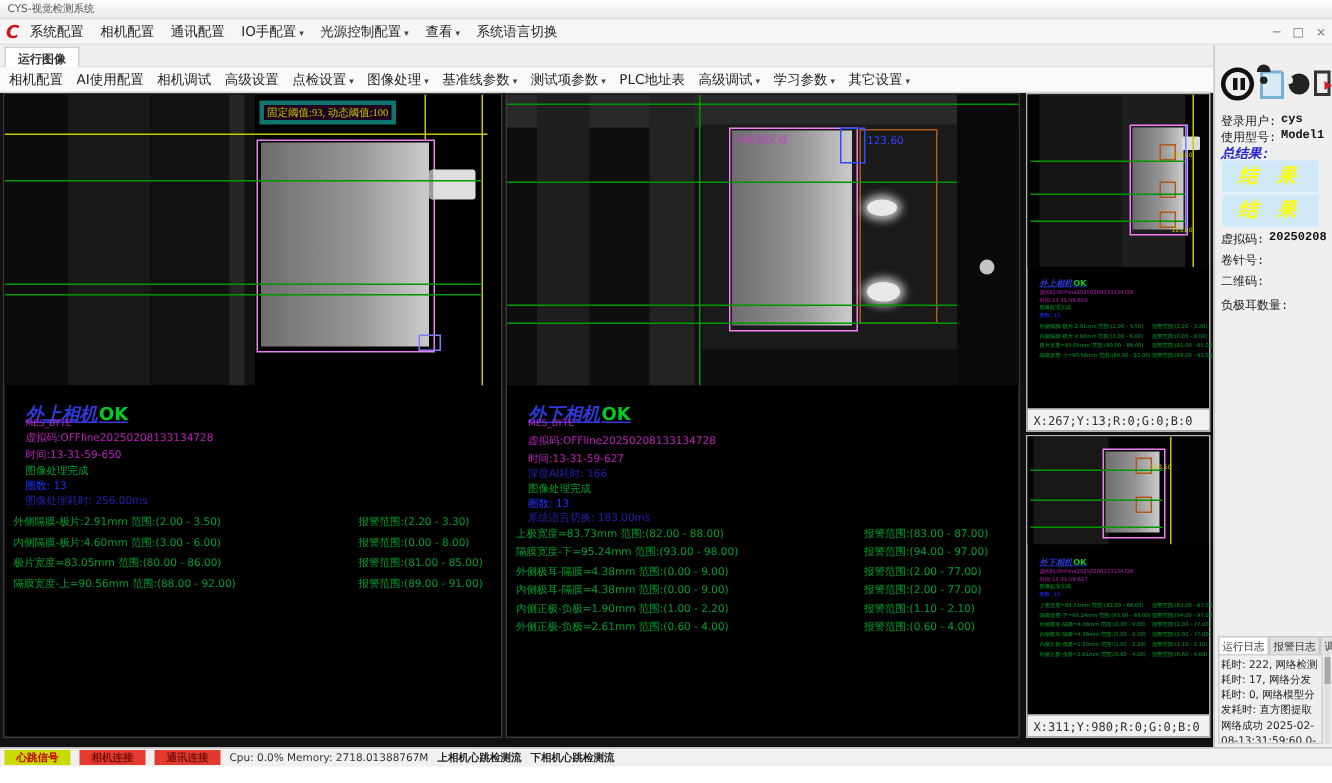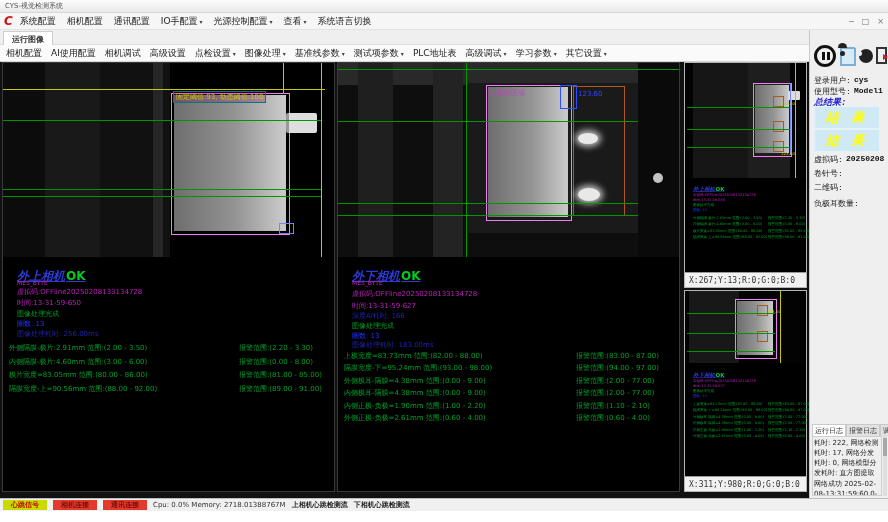--- a/index.html
+++ b/index.html
@@ -121,21 +121,21 @@
     <div class="hline yellow" style="left:0;top:26px;width:322px;"></div>
     <div class="vline yellow" style="left:318px;top:0;height:194px;"></div>
     <div class="vline yellow" style="left:280px;top:0;height:30px;"></div>
     <div class="cellblock" style="left:171px;top:32px;width:112px;height:136px;"></div>
     <div class="pinkbox" style="left:168px;top:30px;width:117px;height:140px;"></div>
     <div class="band" style="left:283px;top:50px;width:28px;height:20px;background:#dedede;border-radius:2px;border-left:3px solid #9a9a9a;"></div>
     <div class="hline green" style="left:0;top:57px;width:318px;"></div>
     <div class="hline green" style="left:0;top:126px;width:318px;"></div>
     <div class="hline green" style="left:0;top:133px;width:318px;"></div>
     <div class="bluebox" style="left:276px;top:160px;width:13px;height:9px;border-color:#8080ff;"></div>
-    <div class="olabel" style="left:170px;top:28px;color:#c8c800;background:rgba(120,0,120,.25);border:1px solid #0f766e;padding:0 2px;">固定阈值:93, 动态阈值:100</div>
+    <div class="olabel" style="left:170px;top:4px;color:#c8c800;background:rgba(120,0,120,.25);border:3px solid #0f766e;padding:0 2px;font-family:Liberation Serif, serif;">固定阈值:93, 动态阈值:100</div>
   </div>
   <div class="abs" style="left:14px;top:202px;">
     <span class="cam-title"><span>外上相机</span><span class="ok">OK</span></span>
   </div>
   <div class="abs mes" style="left:14px;top:216px;">MES_BYTE</div>
   <div class="iline c-mag" style="left:14px;top:224px;">虚拟码:OFFline20250208133134728</div>
   <div class="iline c-mag" style="left:14px;top:235px;">时间:13-31-59-650</div>
   <div class="iline c-grn" style="left:14px;top:246px;">图像处理完成</div>
   <div class="iline c-blu" style="left:14px;top:256px;">圈数: 13</div>
   <div class="iline c-dkb" style="left:14px;top:266px;">图像处理耗时: 256.00ms</div>
@@ -173,21 +173,21 @@
   </div>
   <div class="abs" style="left:14px;top:202px;">
     <span class="cam-title"><span>外下相机</span><span class="ok">OK</span></span>
   </div>
   <div class="abs mes" style="left:14px;top:216px;">MES_BYTE</div>
   <div class="iline c-mag" style="left:14px;top:226px;">虚拟码:OFFline20250208133134728</div>
   <div class="iline c-mag" style="left:14px;top:238px;">时间:13-31-59-627</div>
   <div class="iline c-dkb" style="left:14px;top:248px;">深度AI耗时: 166</div>
   <div class="iline c-grn" style="left:14px;top:258px;">图像处理完成</div>
   <div class="iline c-blu" style="left:14px;top:268px;">圈数: 13</div>
-  <div class="iline c-dkb" style="left:14px;top:277px;">图像处理耗时: 183.00ms</div>
+  <div class="iline c-dkb" style="left:14px;top:277px;">系统语言切换: 183.00ms</div>
   <div class="mrow-val" style="left:6px;top:288px;">上极宽度=83.73mm 范围:(82.00 - 88.00)</div>
   <div class="mrow-alm" style="left:238px;top:288px;">报警范围:(83.00 - 87.00)</div>
   <div class="mrow-val" style="left:6px;top:300px;">隔膜宽度-下=95.24mm 范围:(93.00 - 98.00)</div>
   <div class="mrow-alm" style="left:238px;top:300px;">报警范围:(94.00 - 97.00)</div>
   <div class="mrow-val" style="left:6px;top:313px;">外侧极耳-隔膜=4.38mm 范围:(0.00 - 9.00)</div>
   <div class="mrow-alm" style="left:238px;top:313px;">报警范围:(2.00 - 77.00)</div>
   <div class="mrow-val" style="left:6px;top:325px;">内侧极耳-隔膜=4.38mm 范围:(0.00 - 9.00)</div>
   <div class="mrow-alm" style="left:238px;top:325px;">报警范围:(2.00 - 77.00)</div>
   <div class="mrow-val" style="left:6px;top:338px;">内侧正极-负极=1.90mm 范围:(1.00 - 2.20)</div>
   <div class="mrow-alm" style="left:238px;top:338px;">报警范围:(1.10 - 2.10)</div>

